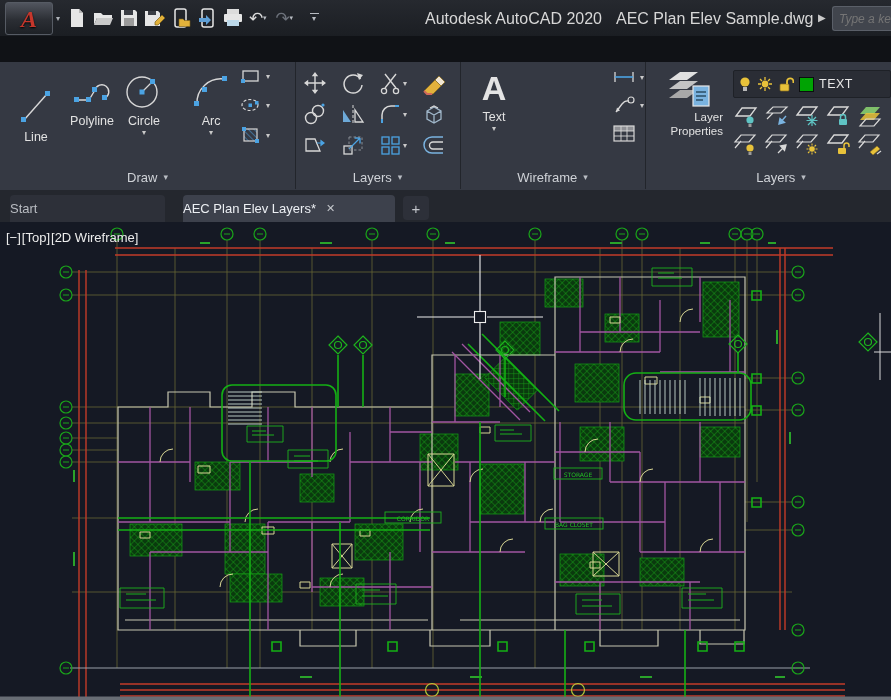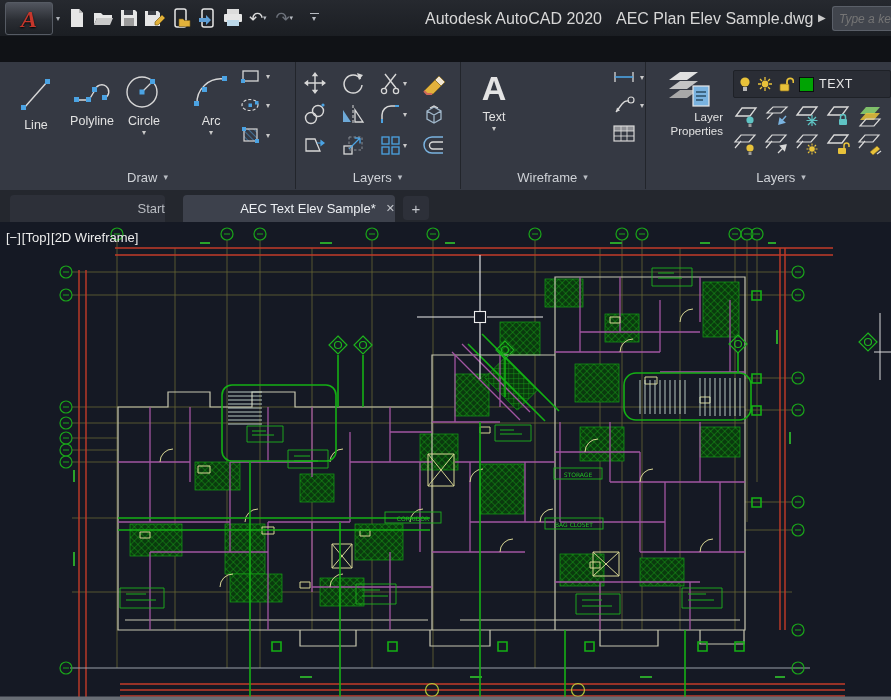--- a/index.html
+++ b/index.html
@@ -49,21 +49,21 @@
   .modcell{width:38px;height:30px;display:flex;align-items:center;justify-content:flex-start;gap:2px;}
   .modcell .chev{font-size:8px;color:#c9c9c9;}
   #layer-combo{display:flex;align-items:center;gap:5px;background:#2a2d35;
     border:1px solid #1e2127;border-radius:2px;padding:2px 4px;height:22px;}
   #layer-combo .lname{font-size:12.5px;color:#e8e8e8;letter-spacing:.5px;}
   .swatch{width:13px;height:13px;background:#00a303;border:1px solid #0c0e10;}
   #lp-label{font-size:11.5px;color:#e2e2e2;text-align:right;width:70px;line-height:1.25;}
 
   
   #filetabs{left:0;top:190px;width:891px;height:32px;background:#24272e;border-bottom:2px solid #141群61a;}
-  .ftab{top:5px;height:27px;display:flex;align-items:center;justify-content:flex-end;
+  .ftab{top:5px;height:27px;display:flex;align-items:center;justify-content:flex-start;
     border-radius:4px 4px 0 0;font-size:13px;}
   #ftab-start{left:10px;width:155px;background:#2d3039;color:#b9bcc2;}
   #ftab-doc{left:183px;width:212px;background:#3d414c;color:#eceff3;gap:10px;}
   #ftab-doc .x{color:#c3c6cb;font-size:11px;}
   #ftab-plus{left:403px;top:6px;width:26px;height:24px;background:#2d3039;border-radius:4px;
     color:#c3c6cb;display:flex;align-items:center;justify-content:center;font-size:15px;}
 
   
   #canvas{left:0;top:222px;width:891px;height:478px;background:#151924;}
   #vp-label{left:6px;top:8px;font-size:13px;color:#ececec;display:flex;gap:0px;z-index:5;}
@@ -159,21 +159,21 @@
   <span class="rtab">Collaborate</span>
   <span class="rtab">Express Tools</span>
 </div>
 
 <div id="ribbon" class="abs">
   <div class="panel-sep abs" style="left:295px;"></div>
   <div class="panel-sep abs" style="left:460px;"></div>
   <div class="panel-sep abs" style="left:645px;"></div>
 
   <div class="abs" style="left:0;top:0;width:295px;height:127px;">
-    <div class="bigbtn abs" style="left:10px;top:12px;width:52px;">
+    <div class="bigbtn abs" style="left:10px;top:24px;width:52px;">
       <svg width="36" height="42" viewBox="0 0 36 42">
         <line x1="6" y1="34" x2="29" y2="8" stroke="#d8d8d8" stroke-width="1.4"></line>
         <rect x="3" y="31" width="5" height="5" fill="#4ba3e3"></rect>
           <rect x="27" y="5" width="5" height="5" fill="#4ba3e3"></rect>
       </svg>
         <span class="lbl">Line</span>
     </div>
     <div class="bigbtn abs" style="left:62px;top:8px;width:60px;">
       <svg width="42" height="42" viewBox="0 0 42 42">
         <path d="M6,30h12M18,30l6,-10a7,7 0 1 1 10,8" fill="none" stroke="#d8d8d8" stroke-width="1.4"></path>
@@ -452,21 +452,21 @@
         <span class="chev">▾</span>
     </div>
   </div>
 </div>
 
 <div id="filetabs" class="abs" style="border-bottom:2px solid #14161a;">
   <div id="ftab-start" class="ftab abs">
     <span>Start</span>
   </div>
   <div id="ftab-doc" class="ftab abs">
-    <span>AEC Text Elev Sample*</span>
+    <span>AEC Plan Elev Layers*</span>
     <span class="x">✕</span>
   </div>
   <div id="ftab-plus" class="abs">
     <span>+</span>
   </div>
 </div>
 
 <div id="canvas" class="abs">
   <div id="vp-label" class="abs">
     <span>[−]</span>

